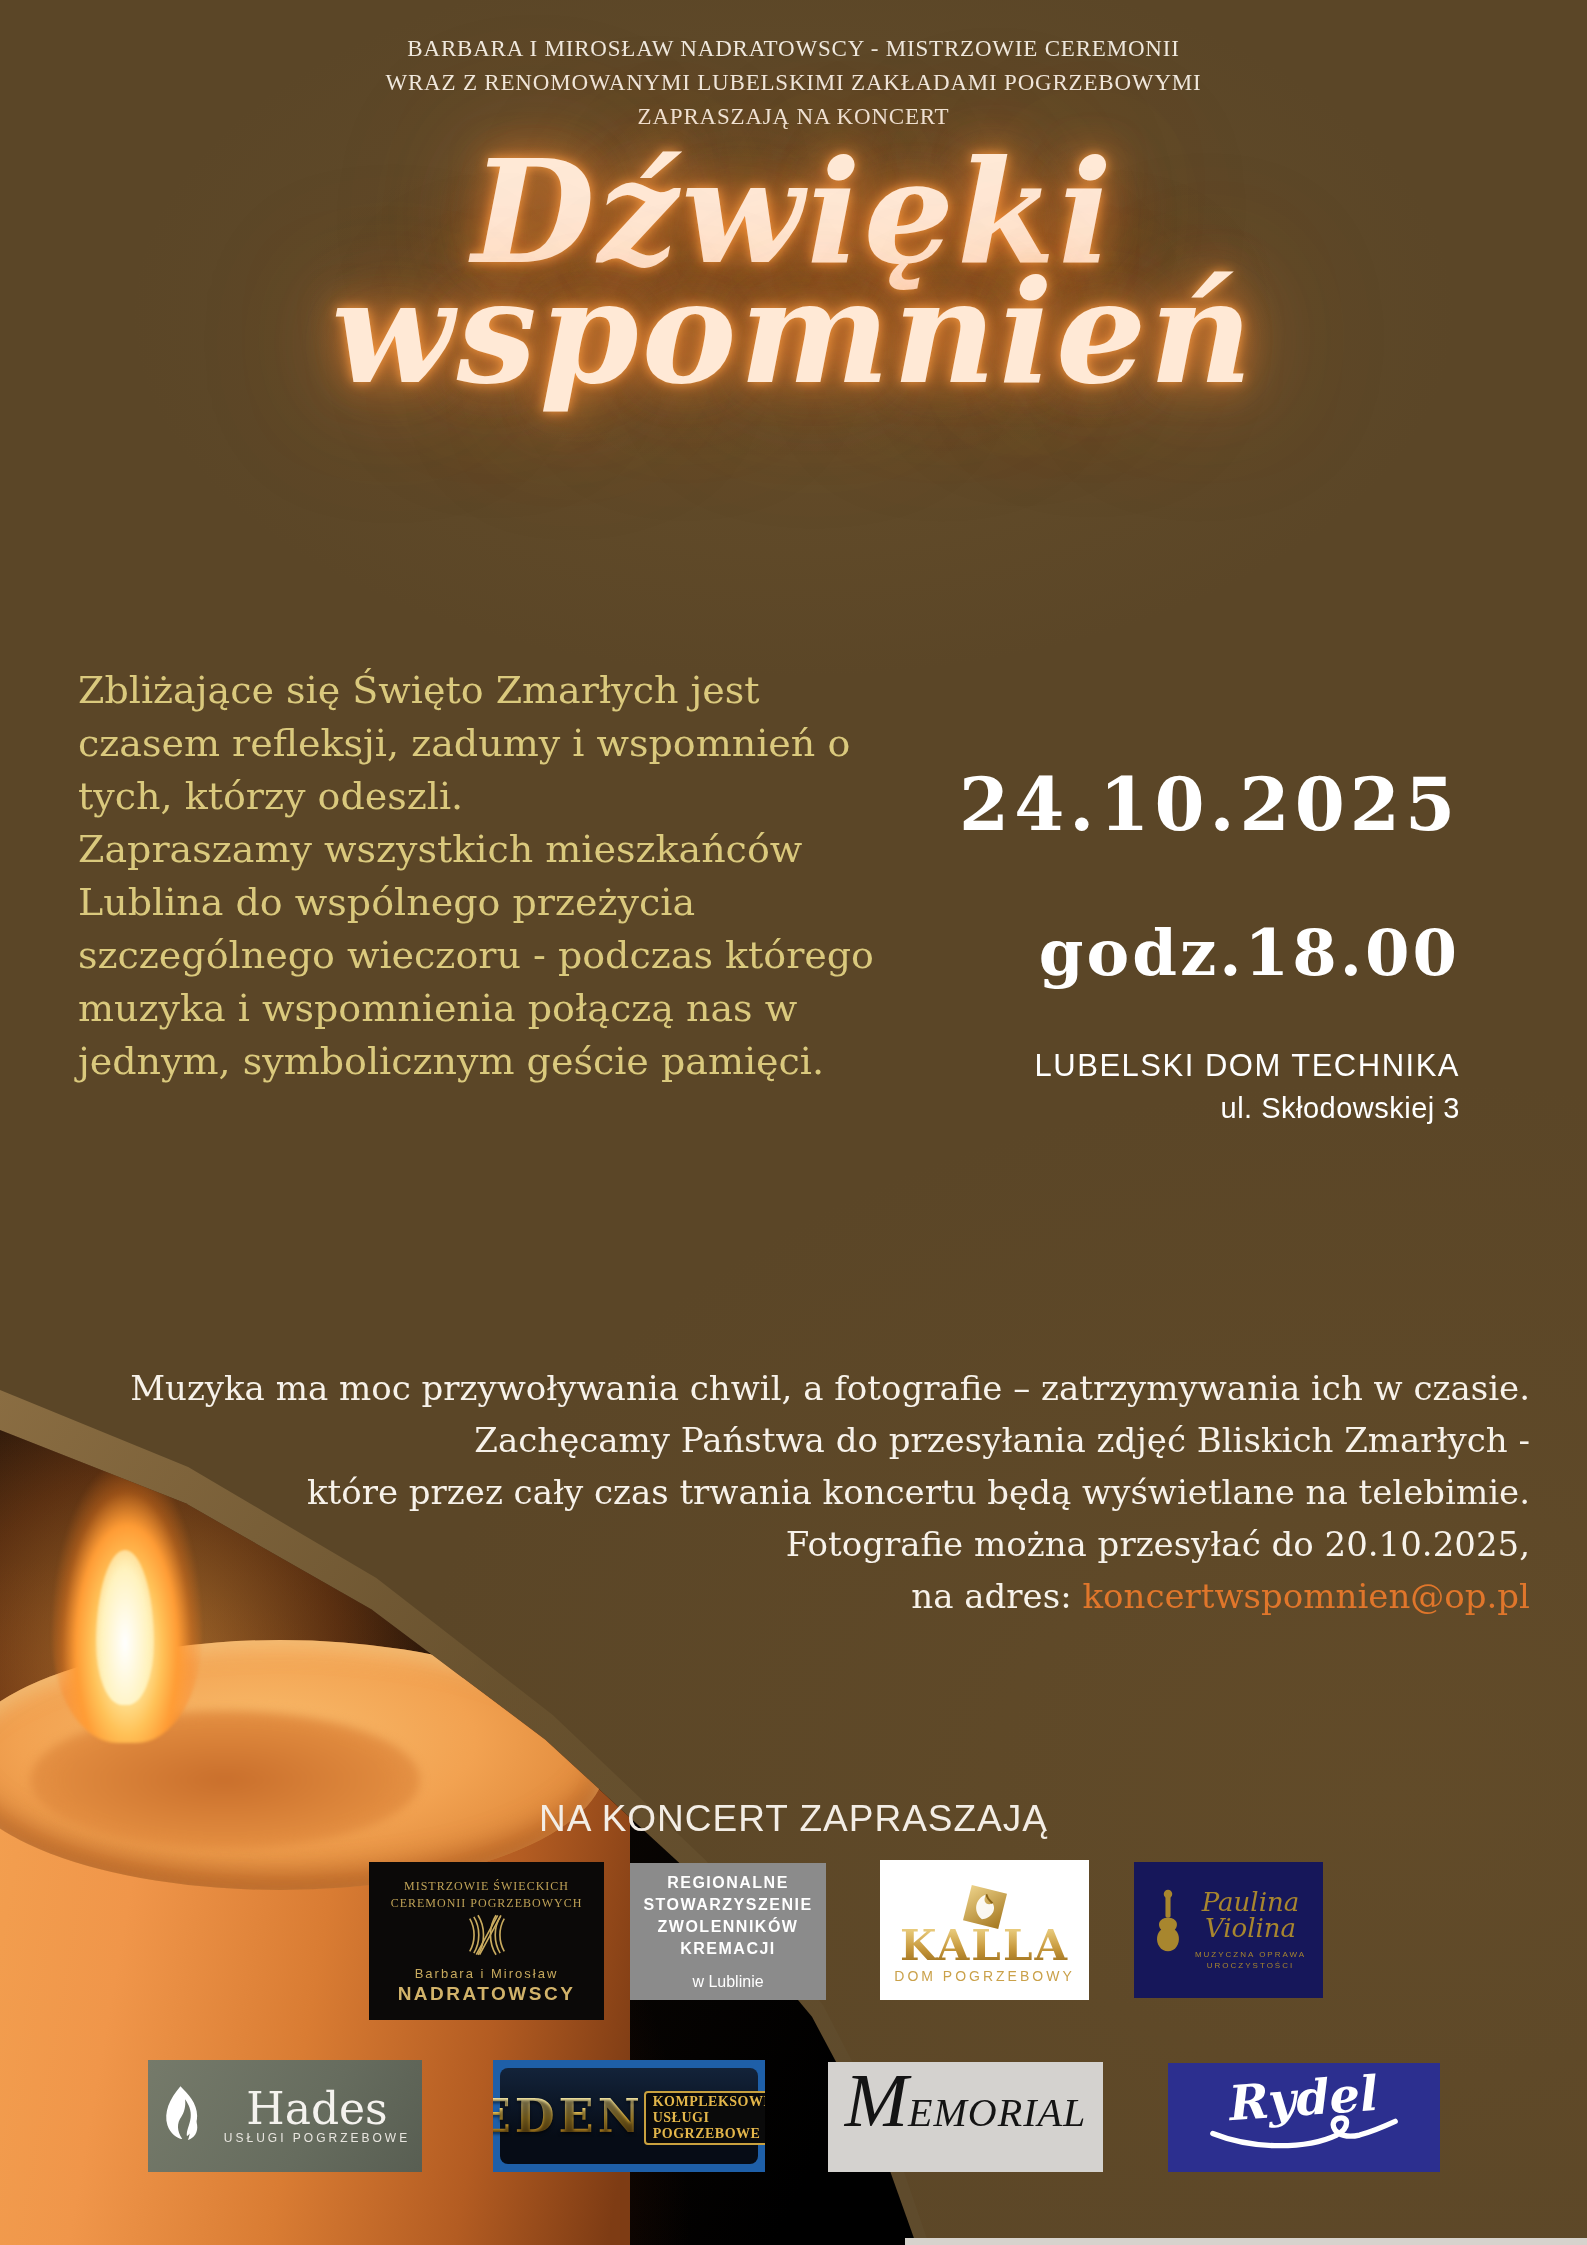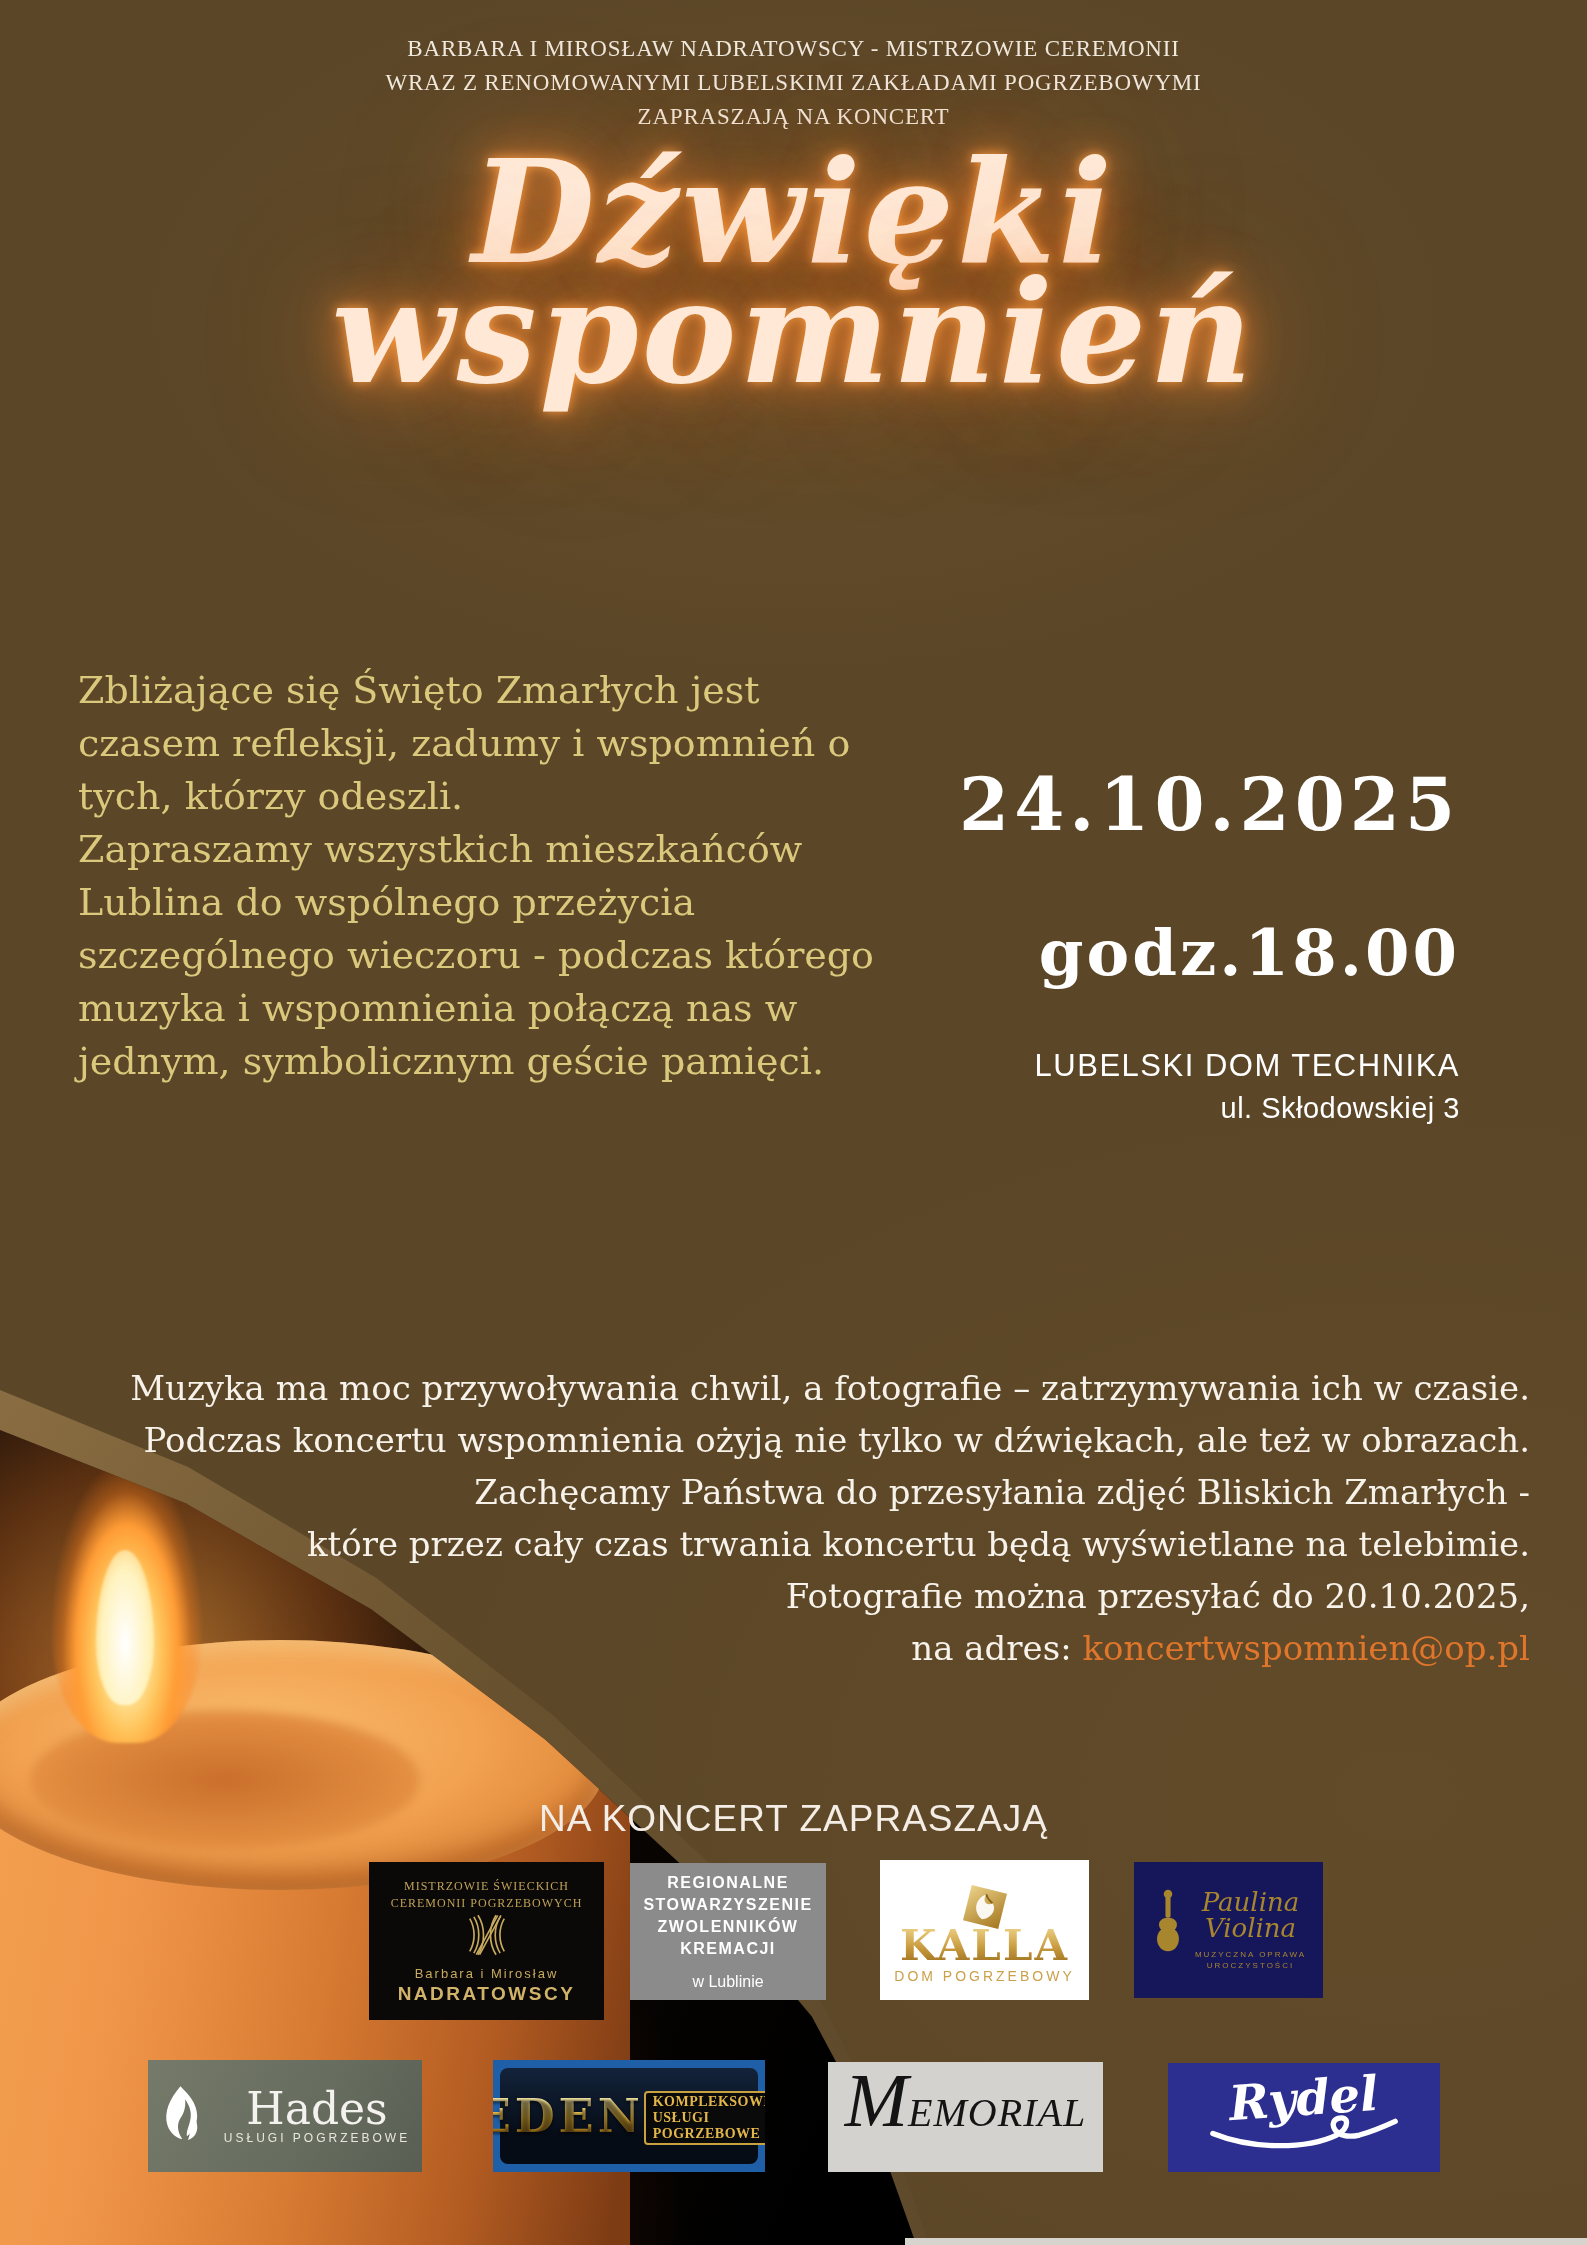--- a/index.html
+++ b/index.html
@@ -137,21 +137,20 @@
 
   <div class="event">
     <div class="event-date">24.10.2025</div>
     <div class="event-time">godz.18.00</div>
     <div class="event-venue">LUBELSKI DOM TECHNIKA</div>
     <div class="event-address">ul. Skłodowskiej 3</div>
   </div>
 
   <div class="photos-info">
     <div>Muzyka ma moc przywoływania chwil, a fotografie – zatrzymywania ich w czasie.</div>
-    <div>Podczas koncertu wspomnienia ożyją nie tylko w dźwiękach, ale też w obrazach.</div>
     <div>Zachęcamy Państwa do przesyłania zdjęć Bliskich Zmarłych -</div>
     <div>które przez cały czas trwania koncertu będą wyświetlane na telebimie.</div>
     <div>Fotografie można przesyłać do 20.10.2025,</div>
     <div><span>na adres: </span><a class="email-link">koncertwspomnien@op.pl</a></div>
   </div>
 
   <div class="photo-band"></div>
   <div class="photo">
     <div class="candle-glow"></div>
     <div class="candle-body"></div>

